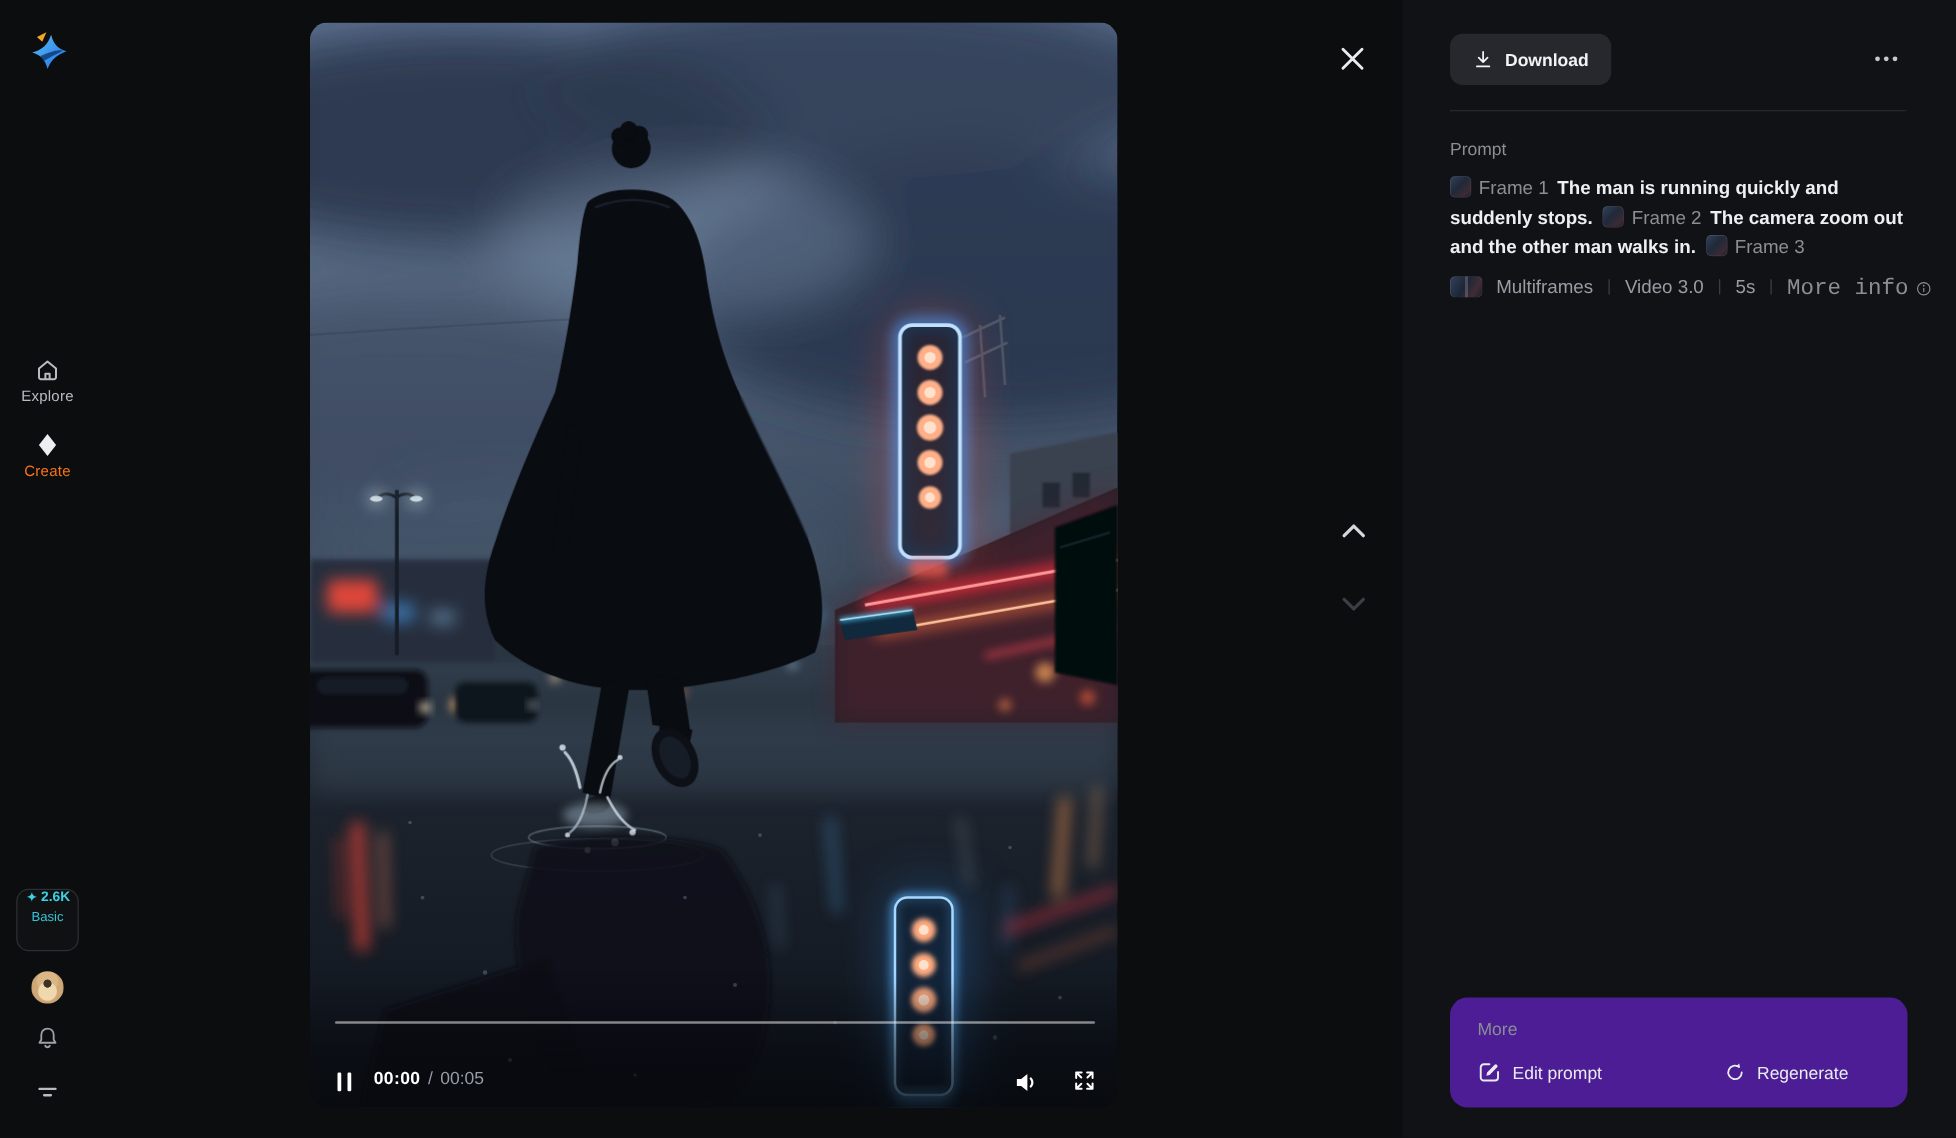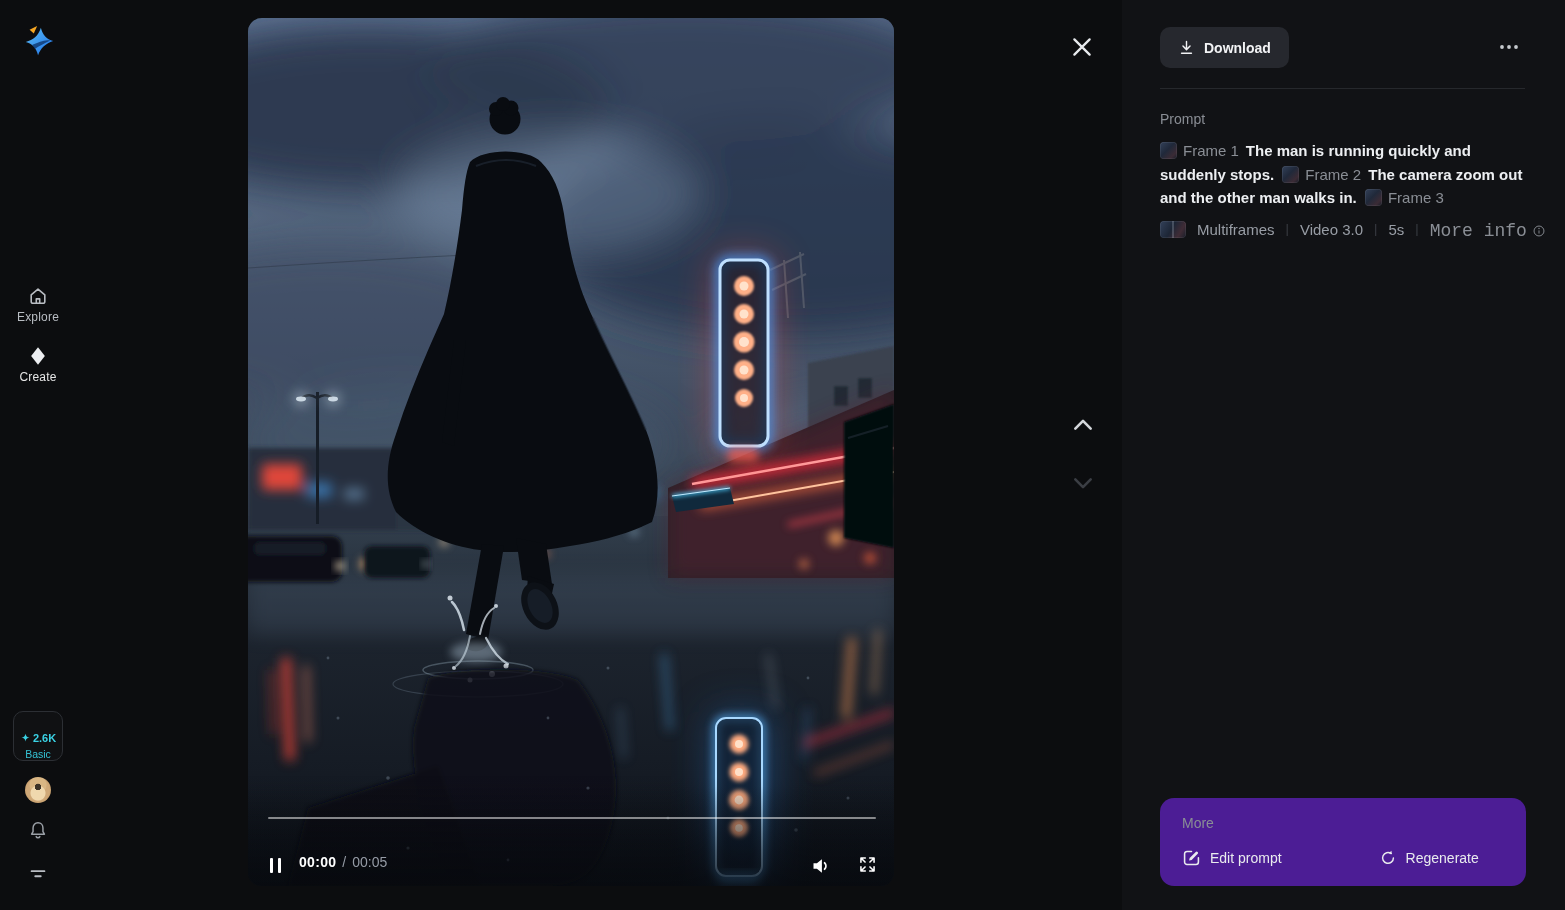--- a/index.html
+++ b/index.html
@@ -9,25 +9,25 @@
   
   .stage { position:absolute; left:0; top:0; width:1333px; height:910px;
     background:#0c0d0f; border-right:1px solid #232529; }
 
   .logo { position:absolute; left:22px; top:24px; width:34px; height:34px; cursor:pointer; }
 
   .navitem { position:absolute; left:8px; width:60px; display:flex; flex-direction:column;
     align-items:center; gap:3px; cursor:pointer; }
   .navitem .lbl { font-size:12px; letter-spacing:.2px; }
   .nav-explore { top:285px; } .nav-explore .lbl{ color:#b9bdc3; }
-  .nav-create  { top:345px; } .nav-create  .lbl{ color:#e5e5e5; }
+  .nav-create  { top:345px; } .nav-create  .lbl{ color:#f97316; }
 
   .credits { position:absolute; left:13px; top:711px; width:50px; height:50px;
     border:1px solid #2c2f34; border-radius:10px; background:rgba(255,255,255,.02);
-    display:flex; flex-direction:column; align-items:center; justify-content:flex-end;
+    display:flex; flex-direction:column; align-items:center; justify-content:flex-start;
     gap:4px; cursor:pointer; }
   .credits .amt { display:flex; align-items:center; gap:2px; color:#3ad2e4;
     font-size:11px; font-weight:600; }
   .credits .plan { color:#35c4d6; font-size:10.5px; }
 
   .avatar { position:absolute; left:25px; top:777px; width:26px; height:26px; border-radius:50%;
     background:
       radial-gradient(circle at 50% 38%, #3c3328 0 3px, transparent 3.5px),
       radial-gradient(circle at 50% 62%, #f0d8ae 0 7px, transparent 8px),
       radial-gradient(circle at 50% 30%, #d9b684 0 8px, transparent 9px),

